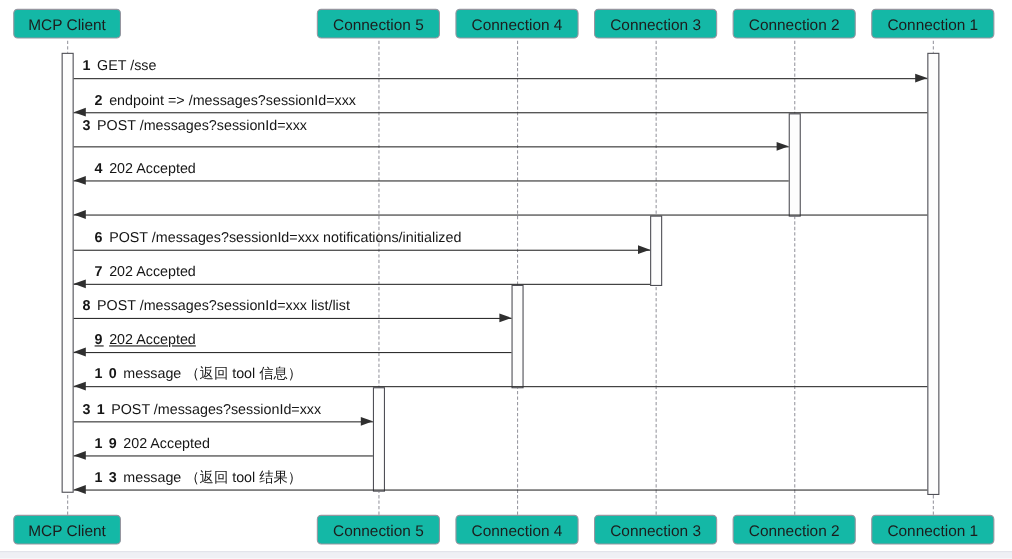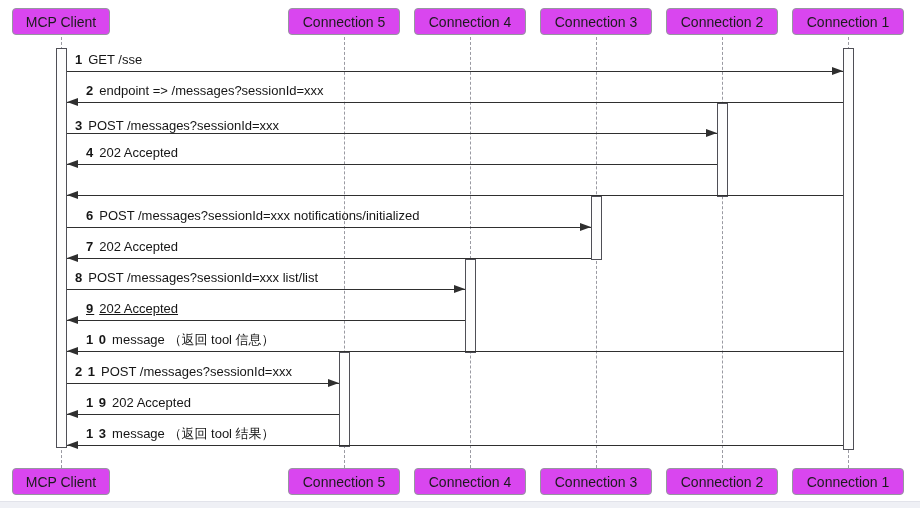--- a/index.html
+++ b/index.html
@@ -4,21 +4,21 @@
 <style>
   html,body{margin:0;padding:0;background:#ffffff;}
   #stage{
     position:relative;width:920px;height:508px;overflow:hidden;
     background:#ffffff;
     font-family:"Liberation Sans","DejaVu Sans",sans-serif;
     -webkit-font-smoothing:antialiased;
   }
   .participant-box{
     position:absolute;height:27px;line-height:27px;
-    background:#d946ef;border:1px solid #9696a0;border-radius:4px;
+    background:#14b8a6;border:1px solid #9696a0;border-radius:4px;
     text-align:center;font-size:14px;color:#1c1c1c;
     box-sizing:border-box;white-space:nowrap;
   }
   .lifeline{
     position:absolute;width:0;border-left:1px dashed #9a9aa2;
   }
   .activation{
     position:absolute;width:11px;box-sizing:border-box;
     background:#fdfdfd;border:1px solid #4f4f56;
   }
@@ -60,21 +60,21 @@
     <div class="activation" style="left: 464.5px; top: 259px; height: 94px;"></div>
     <div class="activation" style="left: 338.5px; top: 352px; height: 95px;"></div>
     <div class="msg-line" style="left: 66.5px; top: 71px; width: 776px;"></div>
     <div class="arrowhead right" style="top: 67px; left: 831.5px;"></div>
     <div class="msg-label" style="left: 75px; top: 52px;"><span class="num">1</span><span>GET /sse</span></div>
     <div class="msg-line" style="left: 66.5px; top: 102px; width: 776px;"></div>
     <div class="arrowhead left" style="top: 98px; left: 66.5px;"></div>
     <div class="msg-label" style="left: 86px; top: 83px;"><span class="num">2</span><span>endpoint =&gt; /messages?sessionId=xxx</span></div>
     <div class="msg-line" style="left: 66.5px; top: 133px; width: 650px;"></div>
     <div class="arrowhead right" style="top: 129px; left: 705.5px;"></div>
-    <div class="msg-label" style="left: 75px; top: 118px;"><span class="num">3</span><span>POST /messages?sessionId=xxx</span></div>
+    <div class="msg-label" style="left: 75px; top: 106px;"><span class="num">3</span><span>POST /messages?sessionId=xxx</span></div>
     <div class="msg-line" style="left: 66.5px; top: 164px; width: 650px;"></div>
     <div class="arrowhead left" style="top: 160px; left: 66.5px;"></div>
     <div class="msg-label" style="left: 86px; top: 145px;"><span class="num">4</span><span>202 Accepted</span></div>
     <div class="msg-line" style="left: 66.5px; top: 195px; width: 776px;"></div>
     <div class="arrowhead left" style="top: 191px; left: 66.5px;"></div>
     <div class="msg-line" style="left: 66.5px; top: 227px; width: 524px;"></div>
     <div class="arrowhead right" style="top: 223px; left: 579.5px;"></div>
     <div class="msg-label" style="left: 86px; top: 208px;"><span class="num">6</span><span>POST /messages?sessionId=xxx notifications/initialized</span></div>
     <div class="msg-line" style="left: 66.5px; top: 258px; width: 524px;"></div>
     <div class="arrowhead left" style="top: 254px; left: 66.5px;"></div>
@@ -83,21 +83,21 @@
     <div class="arrowhead right" style="top: 285px; left: 453.5px;"></div>
     <div class="msg-label" style="left: 75px; top: 270px;"><span class="num">8</span><span>POST /messages?sessionId=xxx list/list</span></div>
     <div class="msg-line" style="left: 66.5px; top: 320px; width: 398px;"></div>
     <div class="arrowhead left" style="top: 316px; left: 66.5px;"></div>
     <div class="msg-label" style="left: 86px; top: 301px; text-decoration: underline;"><span class="num">9</span><span>202 Accepted</span></div>
     <div class="msg-line" style="left: 66.5px; top: 351px; width: 776px;"></div>
     <div class="arrowhead left" style="top: 347px; left: 66.5px;"></div>
     <div class="msg-label" style="left: 86px; top: 332px;"><span class="num">1 0</span><span>message （返回 tool 信息）</span></div>
     <div class="msg-line" style="left: 66.5px; top: 383px; width: 272px;"></div>
     <div class="arrowhead right" style="top: 379px; left: 327.5px;"></div>
-    <div class="msg-label" style="left: 75px; top: 364px;"><span class="num">2 1</span><span>POST /messages?sessionId=xxx</span></div>
+    <div class="msg-label" style="left: 75px; top: 364px;"><span class="num">3 1</span><span>POST /messages?sessionId=xxx</span></div>
     <div class="msg-line" style="left: 66.5px; top: 414px; width: 272px;"></div>
     <div class="arrowhead left" style="top: 410px; left: 66.5px;"></div>
     <div class="msg-label" style="left: 86px; top: 395px;"><span class="num">1 9</span><span>202 Accepted</span></div>
     <div class="msg-line" style="left: 66.5px; top: 445px; width: 776px;"></div>
     <div class="arrowhead left" style="top: 441px; left: 66.5px;"></div>
     <div class="msg-label" style="left: 86px; top: 426px;"><span class="num">1 3</span><span>message （返回 tool 结果）</span></div>
     <div class="participant-box" style="left: 12px; top: 8px; width: 98px;">MCP Client</div>
     <div class="participant-box" style="left: 12px; top: 468px; width: 98px;">MCP Client</div>
     <div class="participant-box" style="left: 288px; top: 8px; width: 112px;">Connection 5</div>
     <div class="participant-box" style="left: 288px; top: 468px; width: 112px;">Connection 5</div>

